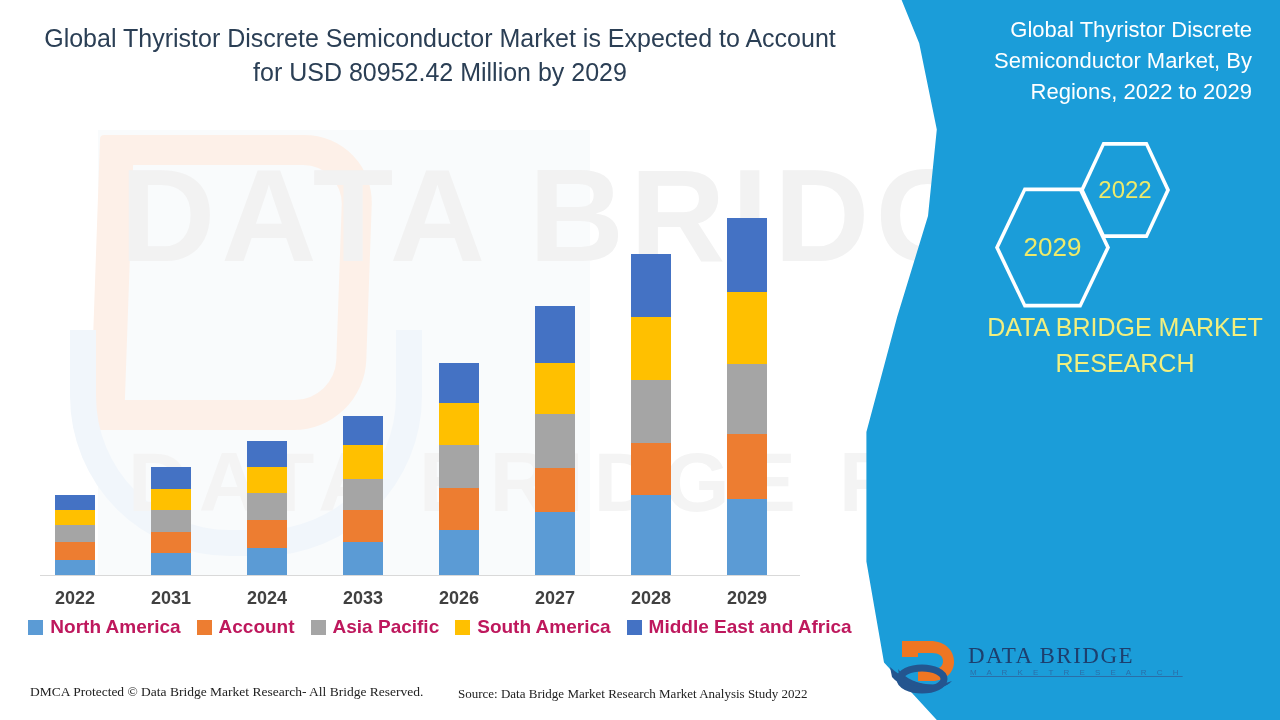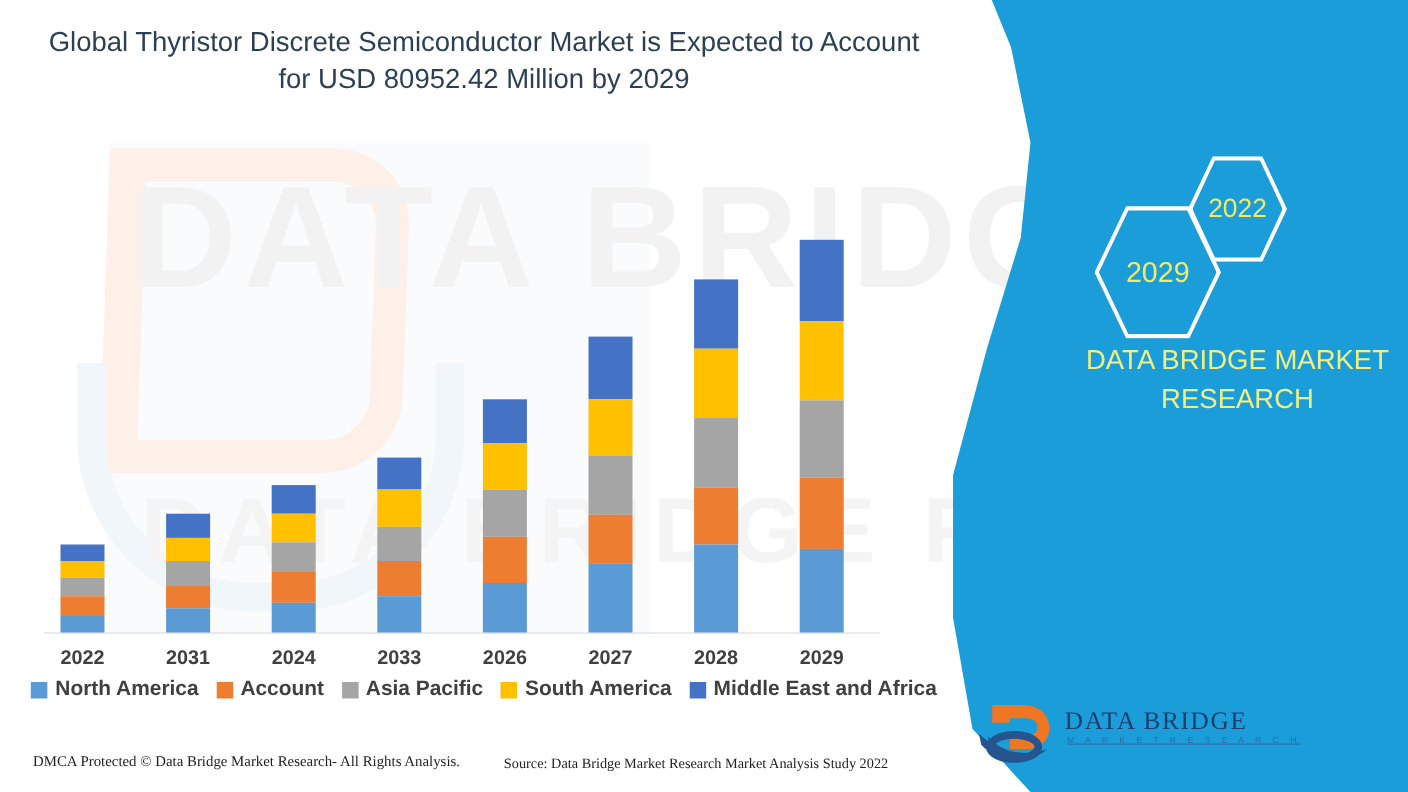--- a/index.html
+++ b/index.html
@@ -62,21 +62,21 @@
     font-size:18px;font-weight:700;color:#404040;
     font-family:"Liberation Sans",sans-serif;
   }
 
   .legend{
     position:absolute;left:0;top:616px;width:880px;
     display:flex;justify-content:center;align-items:center;gap:16px;
   }
   .legend-item{display:flex;align-items:center;gap:7px;}
   .legend-swatch{width:15px;height:15px;display:block;}
-  .legend-label{font-size:19px;font-weight:700;color:#404040;white-space:nowrap;}
+  .legend-label{font-size:19px;font-weight:700;color:#be185d;white-space:nowrap;}
 
   .footer-left{
     position:absolute;left:30px;top:684px;
     font-family:"Liberation Serif",serif;font-size:13.5px;color:#222;white-space:nowrap;
   }
   .footer-src{
     position:absolute;left:458px;top:686px;
     font-family:"Liberation Serif",serif;font-size:13px;color:#222;white-space:nowrap;
   }
 
@@ -229,25 +229,26 @@
       <div class="legend-item">
         <span class="legend-swatch" style="background: rgb(255, 192, 0);"></span>
         <span class="legend-label">South America</span>
       </div>
       <div class="legend-item">
         <span class="legend-swatch" style="background: rgb(68, 114, 196);"></span>
         <span class="legend-label">Middle East and Africa</span>
       </div>
     </div>
 
-  <div class="footer-left">DMCA Protected © Data Bridge Market Research- All Rights Analysis.</div>
+  <div class="footer-left">DMCA Protected © Data Bridge Market Research- All Bridge Reserved.</div>
   <div class="footer-src">Source: Data Bridge Market Research Market Analysis Study 2022</div>
 
   <div class="panel"></div>
 
+  <div class="panel-title">Global Thyristor Discrete Semiconductor Market, By Regions, 2022 to 2029</div>
 
   <div class="hex-outer" style="left:1080px;top:140px;width:90px;height:100px;">
     <div class="hex-shape"></div>
     <div class="hex-inner"></div>
     <span class="hex-label small">2022</span>
   </div>
 
   <div class="hex-outer" style="left:995px;top:185px;width:115px;height:125px;">
     <div class="hex-shape"></div>
     <div class="hex-inner"></div>

